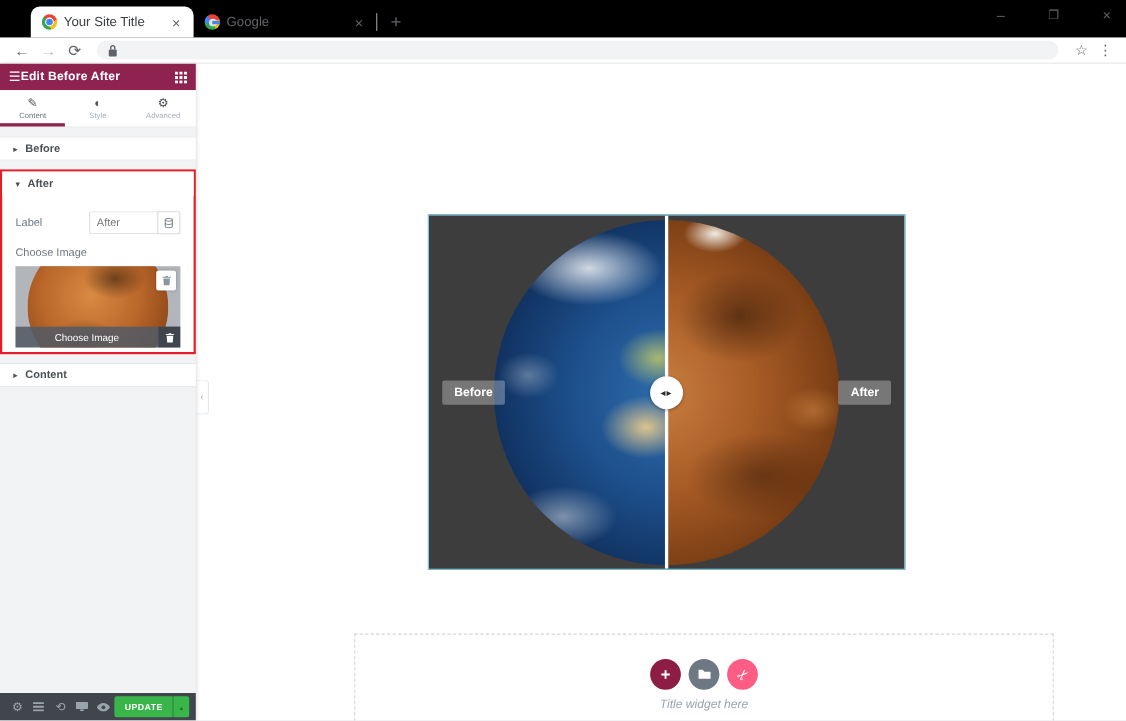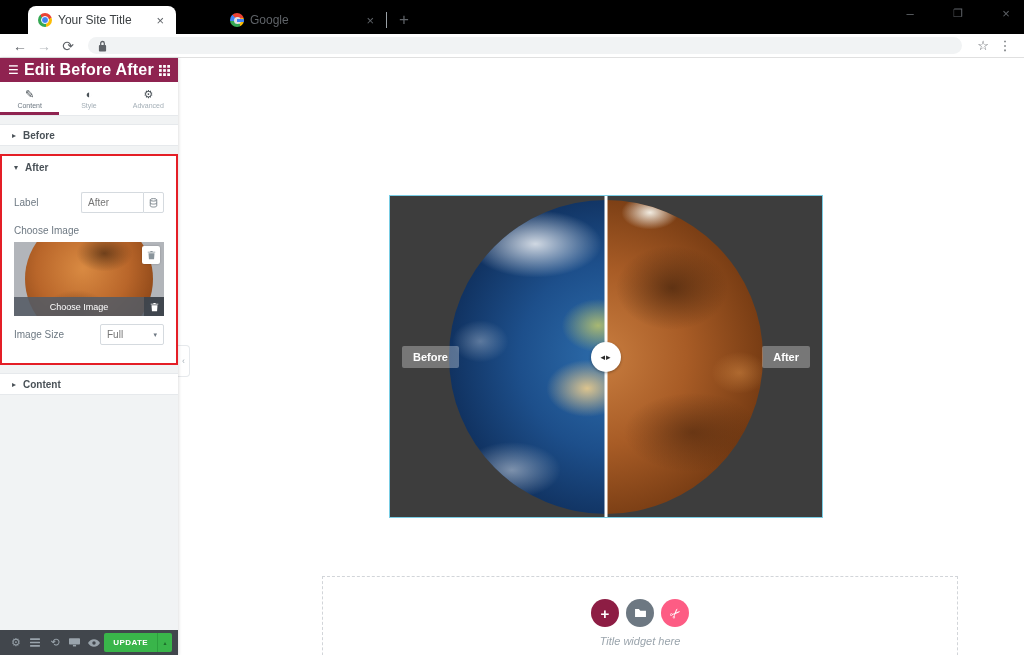--- a/index.html
+++ b/index.html
@@ -1,21 +1,21 @@
 <!DOCTYPE html>
 <html><head>
 <meta charset="utf-8">
 <style>
   * { margin:0; padding:0; box-sizing:border-box; }
   html,body { width:1024px; height:655px; overflow:hidden; font-family:"Liberation Sans", sans-serif; background:#dee1e6; }
   .window { position:relative; width:1024px; height:655px; }
 
   
   .tabstrip { position:relative; height:34px; background:#000000; display:flex; align-items:flex-end; }
-  .tab { display:flex; align-items:center; height:28px; padding:0 10px; font-size:12px; color:#5f6368; position:relative;margin-left:44px; }
+  .tab { display:flex; align-items:center; height:28px; padding:0 10px; font-size:12px; color:#5f6368; position:relative; }
   .tab.active { background:#fff; border-radius:8px 8px 0 0; color:#3c4043; margin-left:28px; width:148px; z-index:2; }
   .tab.inactive { width:166px; }
   .tab .tab-title { flex:1; white-space:nowrap; overflow:hidden; margin:0 6px; }
   .tab .tab-close { font-size:13px; color:#5f6368; cursor:pointer; padding:0 2px; }
   .favicon { width:14px; height:14px; border-radius:50%; position:relative; flex:0 0 14px; }
   .site-favicon { background:conic-gradient(from -45deg,#ea4335 0 33%,#fbbc05 0 60%,#34a853 0 100%); }
   .site-favicon::before { content:""; position:absolute; inset:3px; border-radius:50%; background:#4285f4; border:1.5px solid #fff; }
   .g-icon { background:conic-gradient(from -40deg,#ea4335 0 110deg,#fbbc05 110deg 190deg,#34a853 190deg 300deg,#4285f4 300deg 360deg); }
   .g-icon::before { content:""; position:absolute; inset:3.5px; background:#dee1e6; border-radius:50%; }
   .g-icon::after { content:""; position:absolute; right:0; top:5.5px; width:7px; height:3.5px; background:#4285f4; }
@@ -33,34 +33,34 @@
   .addr-text { font-size:10px; color:#5f6368; margin-left:6px; }
   .tool-icon { width:22px; display:flex; align-items:center; justify-content:center; font-size:13px; color:#5f6368; cursor:pointer; }
 
   
   .content { position:relative; height:597px; background:#fff; display:flex; }
 
   
   .panel { position:relative; width:178px; height:100%; background:#f1f3f4; flex:0 0 178px; box-shadow:1px 0 3px rgba(0,0,0,.12); z-index:5; }
   .panel-header { height:24px; background:#8f2350; display:flex; align-items:center; padding:0 8px; color:#fff; }
   .ph-icon { font-size:12px; cursor:pointer; line-height:1; }
-  .panel-title { flex:1; text-align:center; font-size:16px; font-weight:bold; letter-spacing:.2px; }
+  .panel-title { flex:1; text-align:left; font-size:11px; font-weight:bold; letter-spacing:.2px; }
   .panel-tabs { position:relative; height:34px; background:#fff; display:flex; border-bottom:1px solid #e6e9ec; }
   .ptab { flex:1; display:flex; flex-direction:column; align-items:center; justify-content:center; cursor:pointer; }
   .ptab .ptab-icon { font-size:11px; color:#495157; line-height:1.1; }
   .ptab .ptab-label { font-size:7px; color:#a4afb7; margin-top:1px; }
   .ptab.active .ptab-label { color:#6d7882; }
   .ptab-underline { position:absolute; left:0; bottom:0; width:33.3%; height:3px; background:#8f2350; }
   .panel-body { padding-top:8px; }
   .section-bar { background:#fff; height:22px; display:flex; align-items:center; padding:0 12px; border-top:1px solid #e6e9ec; border-bottom:1px solid #e6e9ec; cursor:pointer; }
   .section-bar .caret { font-size:8px; color:#495157; margin-right:7px; }
   .section-bar .sec-label { font-size:10px; font-weight:bold; color:#495157; }
   .after-section { background:#fff; border:2px solid #e41e26; margin-top:8px; }
   .after-section .section-bar { border:none; }
-  .after-body { padding:6px 12px 18px; }
+  .after-body { padding:6px 12px 4px; }
   .ctl-row { display:flex; align-items:center; justify-content:space-between; margin-top:8px; }
   .ctl-label { font-size:10px; color:#6d7882; }
   .input-group { display:flex; }
   .ctl-input { width:62px; height:21px; border:1px solid #d5dadf; border-right:none; border-radius:2px 0 0 2px; font-size:10px; color:#757575; padding:0 6px; outline:none; font-family:"Liberation Sans",sans-serif; }
   .dyn-btn { width:21px; height:21px; border:1px solid #d5dadf; border-radius:0 2px 2px 0; background:#fff; display:flex; align-items:center; justify-content:center; color:#818a91; cursor:pointer; }
   .choose-label { font-size:10px; color:#6d7882; margin-top:12px; }
   .image-box { position:relative; margin-top:6px; height:74px; background:#b2b5ba; overflow:hidden; cursor:pointer; }
   .thumb-planet { position:absolute; left:50%; top:50%; transform:translate(-50%,-50%); width:128px; height:128px; border-radius:50%;
     background:
       radial-gradient(ellipse 40px 26px at 62% 30%, rgba(40,20,6,.55), rgba(40,20,6,0) 70%),
@@ -238,27 +238,20 @@
               <div class="thumb-bar">
                 <span class="thumb-bar-text">Choose Image</span>
                 <span class="thumb-bar-del">
                   <svg width="9" height="10" viewBox="0 0 12 13">
                       <path fill="currentColor" d="M4.5 1h3v1H11v1.2H1V2h3.5zM2 4.2h8l-.6 8H2.6z"></path>
                     </svg>
                 </span>
               </div>
             </div>
 
-            <div class="ctl-row">
-              <span class="ctl-label">Image Size</span>
-              <span class="select-box">
-                <span class="sel-value">Full</span>
-                <span class="sel-caret">▾</span>
-              </span>
-            </div>
           </div>
         </div>
 
         <div class="settings-wrap">
           <div class="section-bar">
             <span class="caret">▸</span>
             <span class="sec-label">Content</span>
           </div>
         </div>
       </div>

